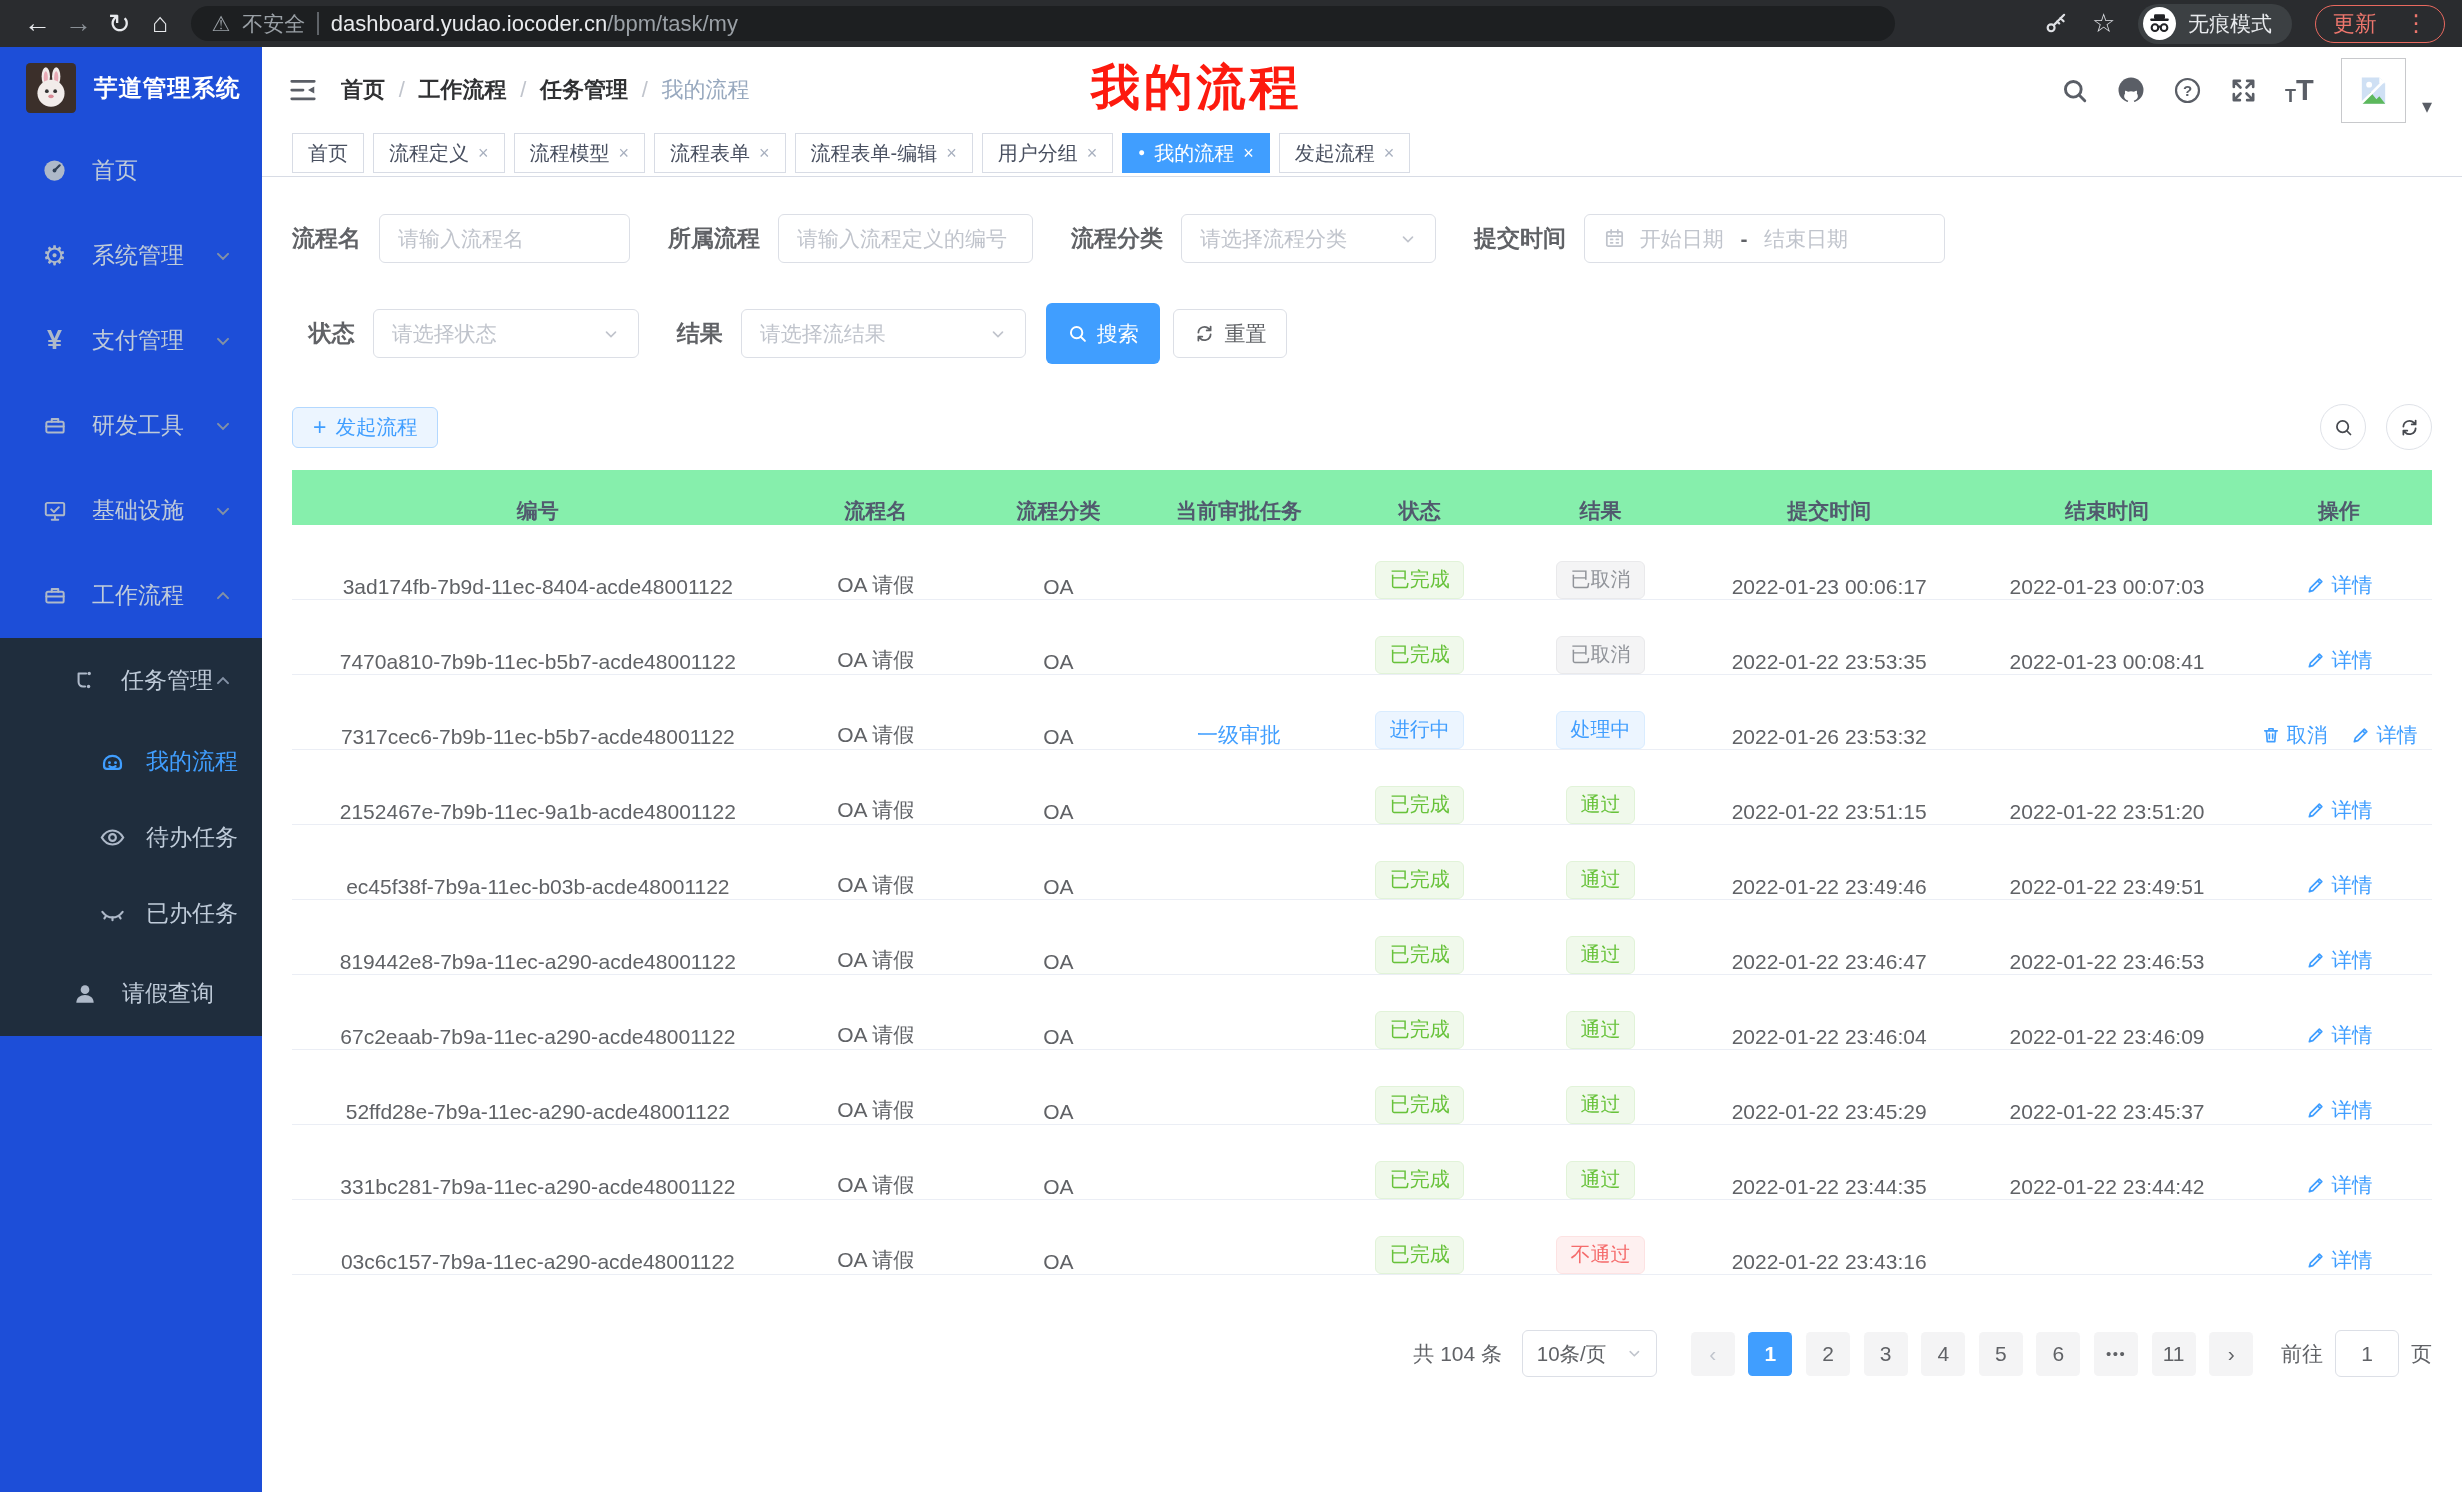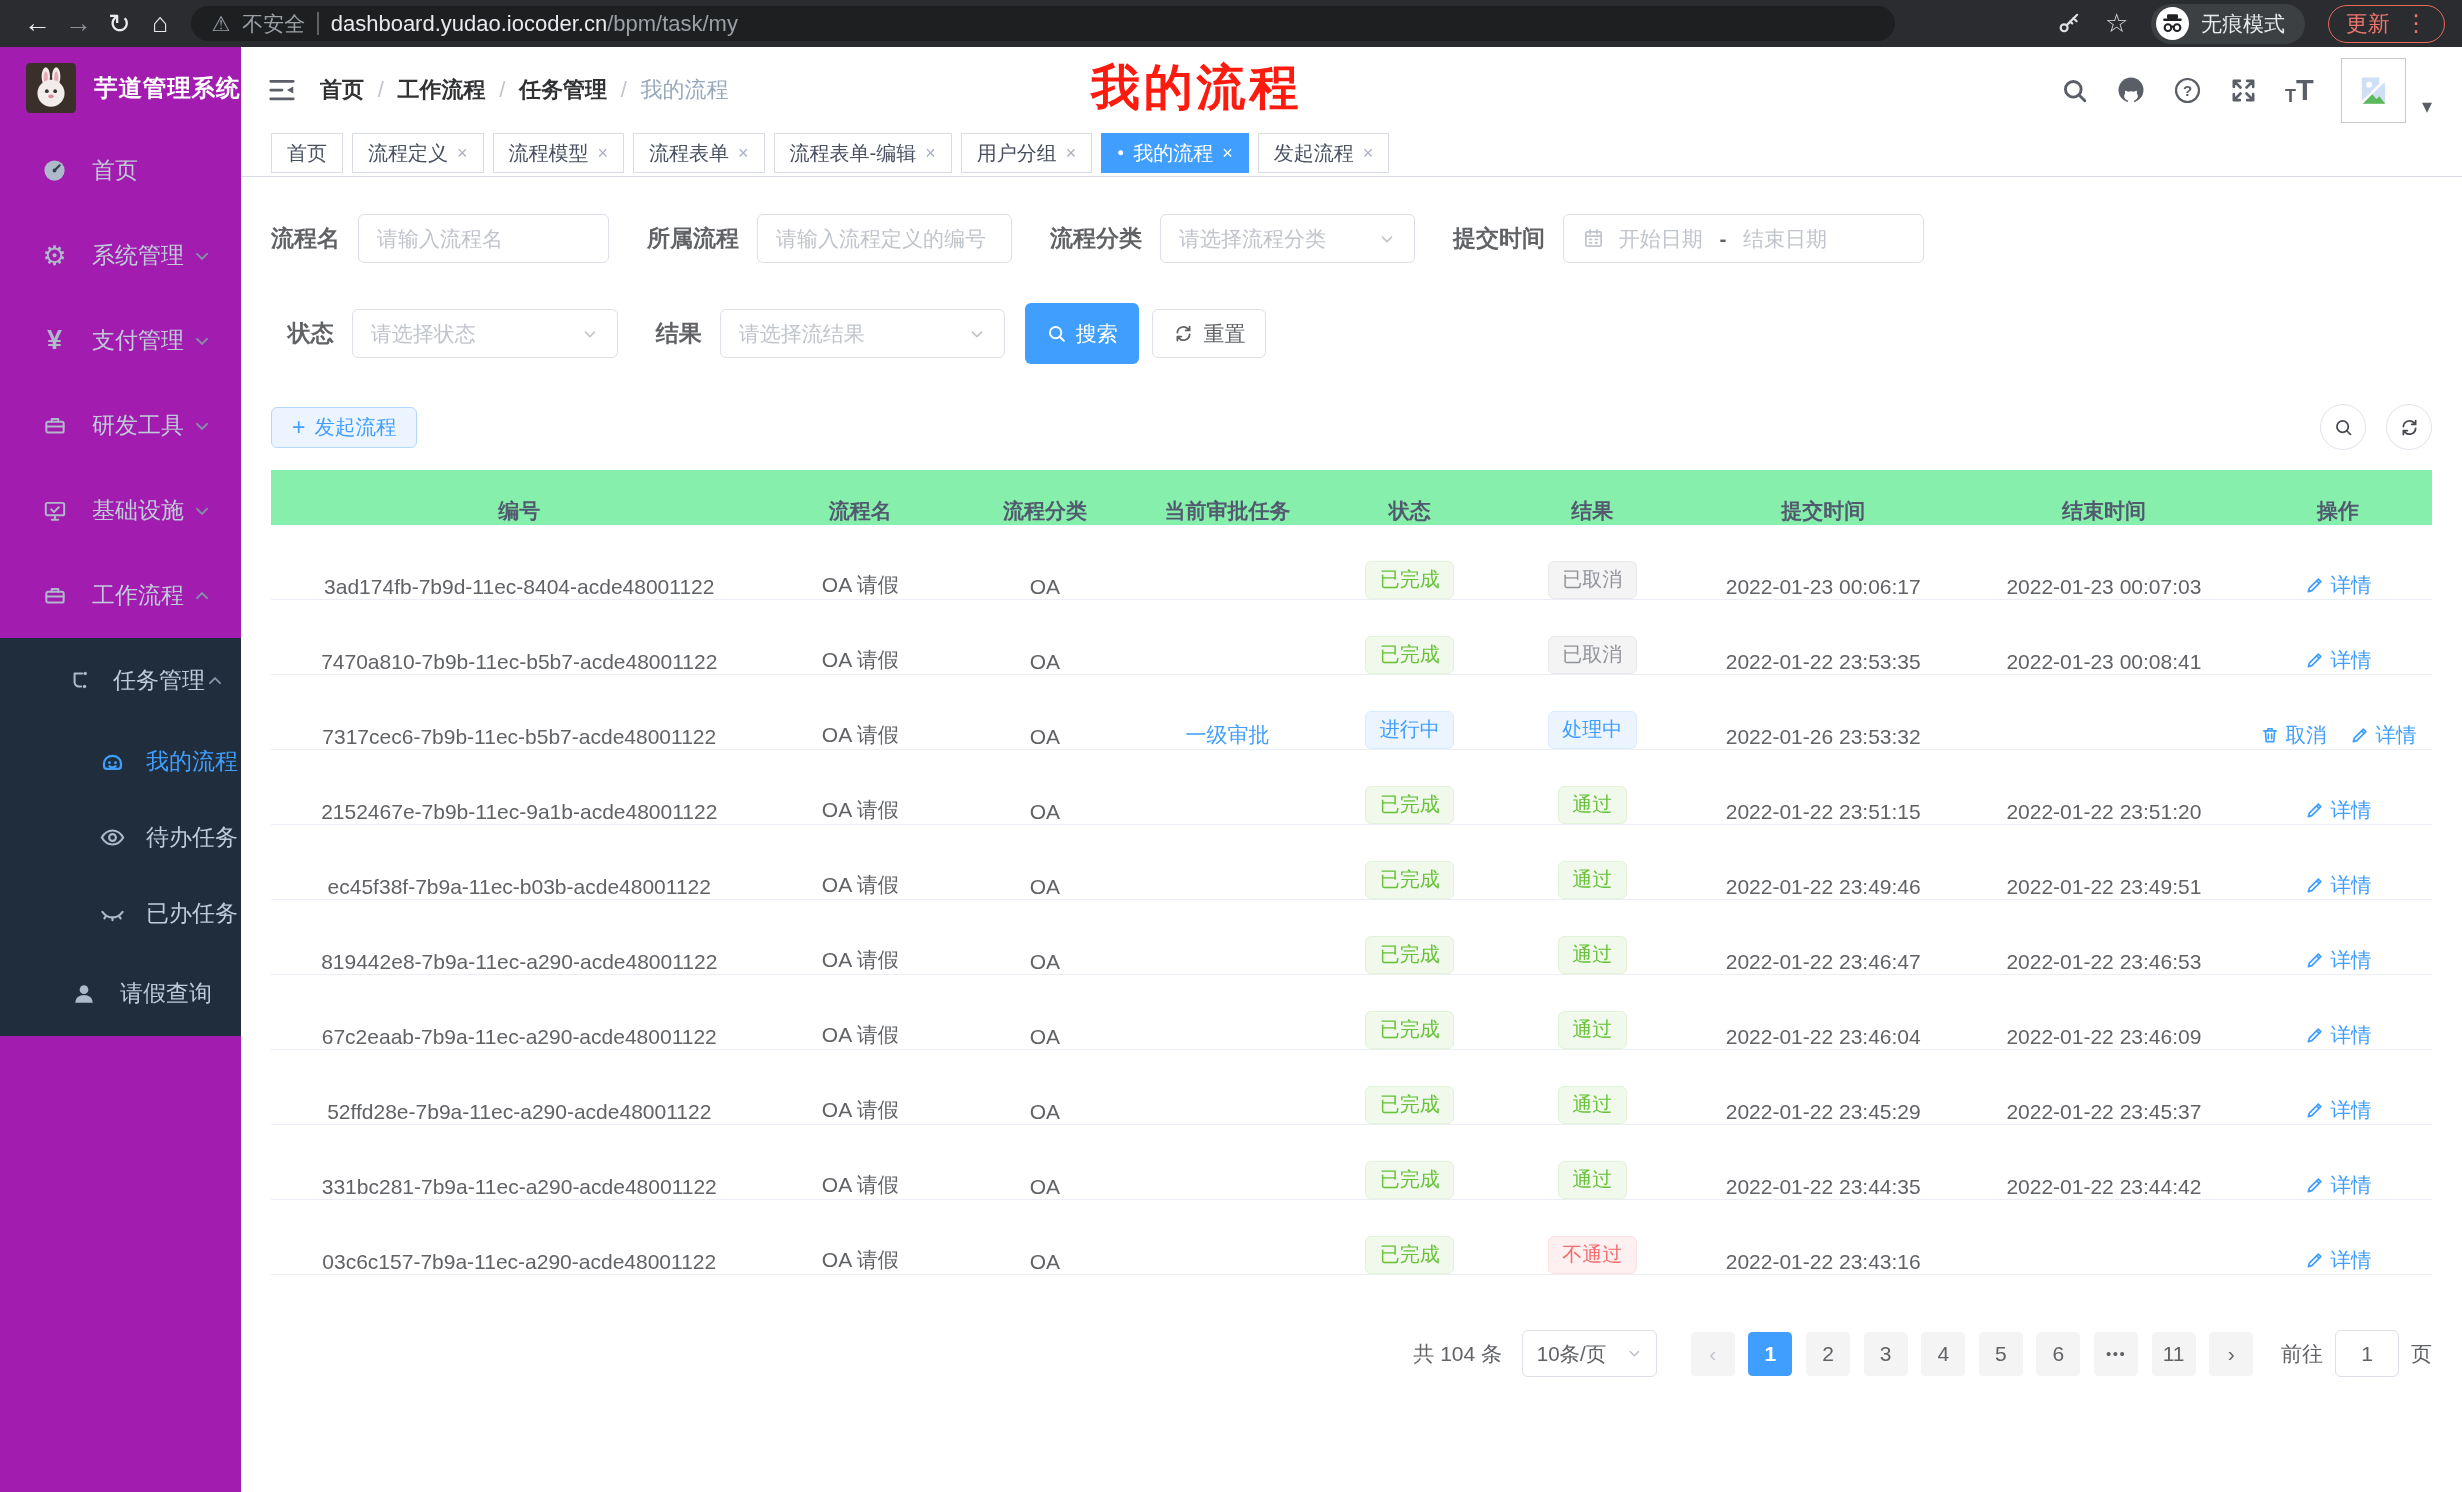--- a/index.html
+++ b/index.html
@@ -14,26 +14,26 @@
 .omnibox{width:1704px;height:35px;background:#1d1f21;border-radius:17.5px;display:flex;align-items:center;padding:0 20px;gap:12px;margin-left:10.7px;color:#9aa0a6}
 .omni-warn{font-size:21px;color:#9aa0a6}
 .omni-sec{font-size:21px;color:#9aa0a6}
 .omni-div{width:1.5px;height:23px;background:#5f6368}
 .omni-host{font-size:22px;color:#e8eaed}
 .omni-path{font-size:22px;color:#9aa0a6}
 .br-right{margin-left:auto;display:flex;align-items:center;gap:23px}
 .key-ic,.star-ic{color:#dfe1e5}
 .star-ic{font-size:26px}
 .incog{height:40px;background:#3c4043;border-radius:20px;display:flex;align-items:center;gap:12px;padding:0 20px 0 4.6px;color:#e8eaed;font-size:21px}
-.update{height:38px;border:1.5px solid #e9695f;border-radius:20px;color:#ee766d;display:flex;align-items:center;gap:15px;padding:0 16.7px;font-size:22px;cursor:pointer}
+.update{height:38px;border:1.5px solid #e9695f;border-radius:20px;color:#ee766d;display:flex;align-items:center;gap:28px;padding:0 16.7px;font-size:22px;cursor:pointer}
 .update .kebab{font-size:23px;letter-spacing:0}
 
 
 .app{display:flex;height:1446px}
-.sidebar{width:241px;background:#a21caf;color:#bfcbd9;flex-shrink:0;overflow:hidden}
+.sidebar{width:262px;background:#1d4ed8;color:#bfcbd9;flex-shrink:0;overflow:hidden}
 .logo{height:81px;display:flex;align-items:center;gap:18px;padding-left:26px;cursor:pointer}
 .logo-title{color:#fff;font-size:23.6px;font-weight:700;letter-spacing:0.8px}
 .m-item{height:85px;display:flex;align-items:center;padding:0 29px 0 37px;font-size:23px;cursor:pointer}
 .m-item .ic{width:35px;margin-right:20px;display:flex;justify-content:center;align-items:center;color:#aeb9c9;font-size:27px}
 .m-item .lbl{flex:1;white-space:nowrap}
 .chev{color:#8391a5}
 .subblock{background:#1f2d3d}
 .m2{padding-left:67px}
 .m3{height:76px;padding-left:99px}
 .m-item.active,.m-item.active .ic{color:#409eff}

